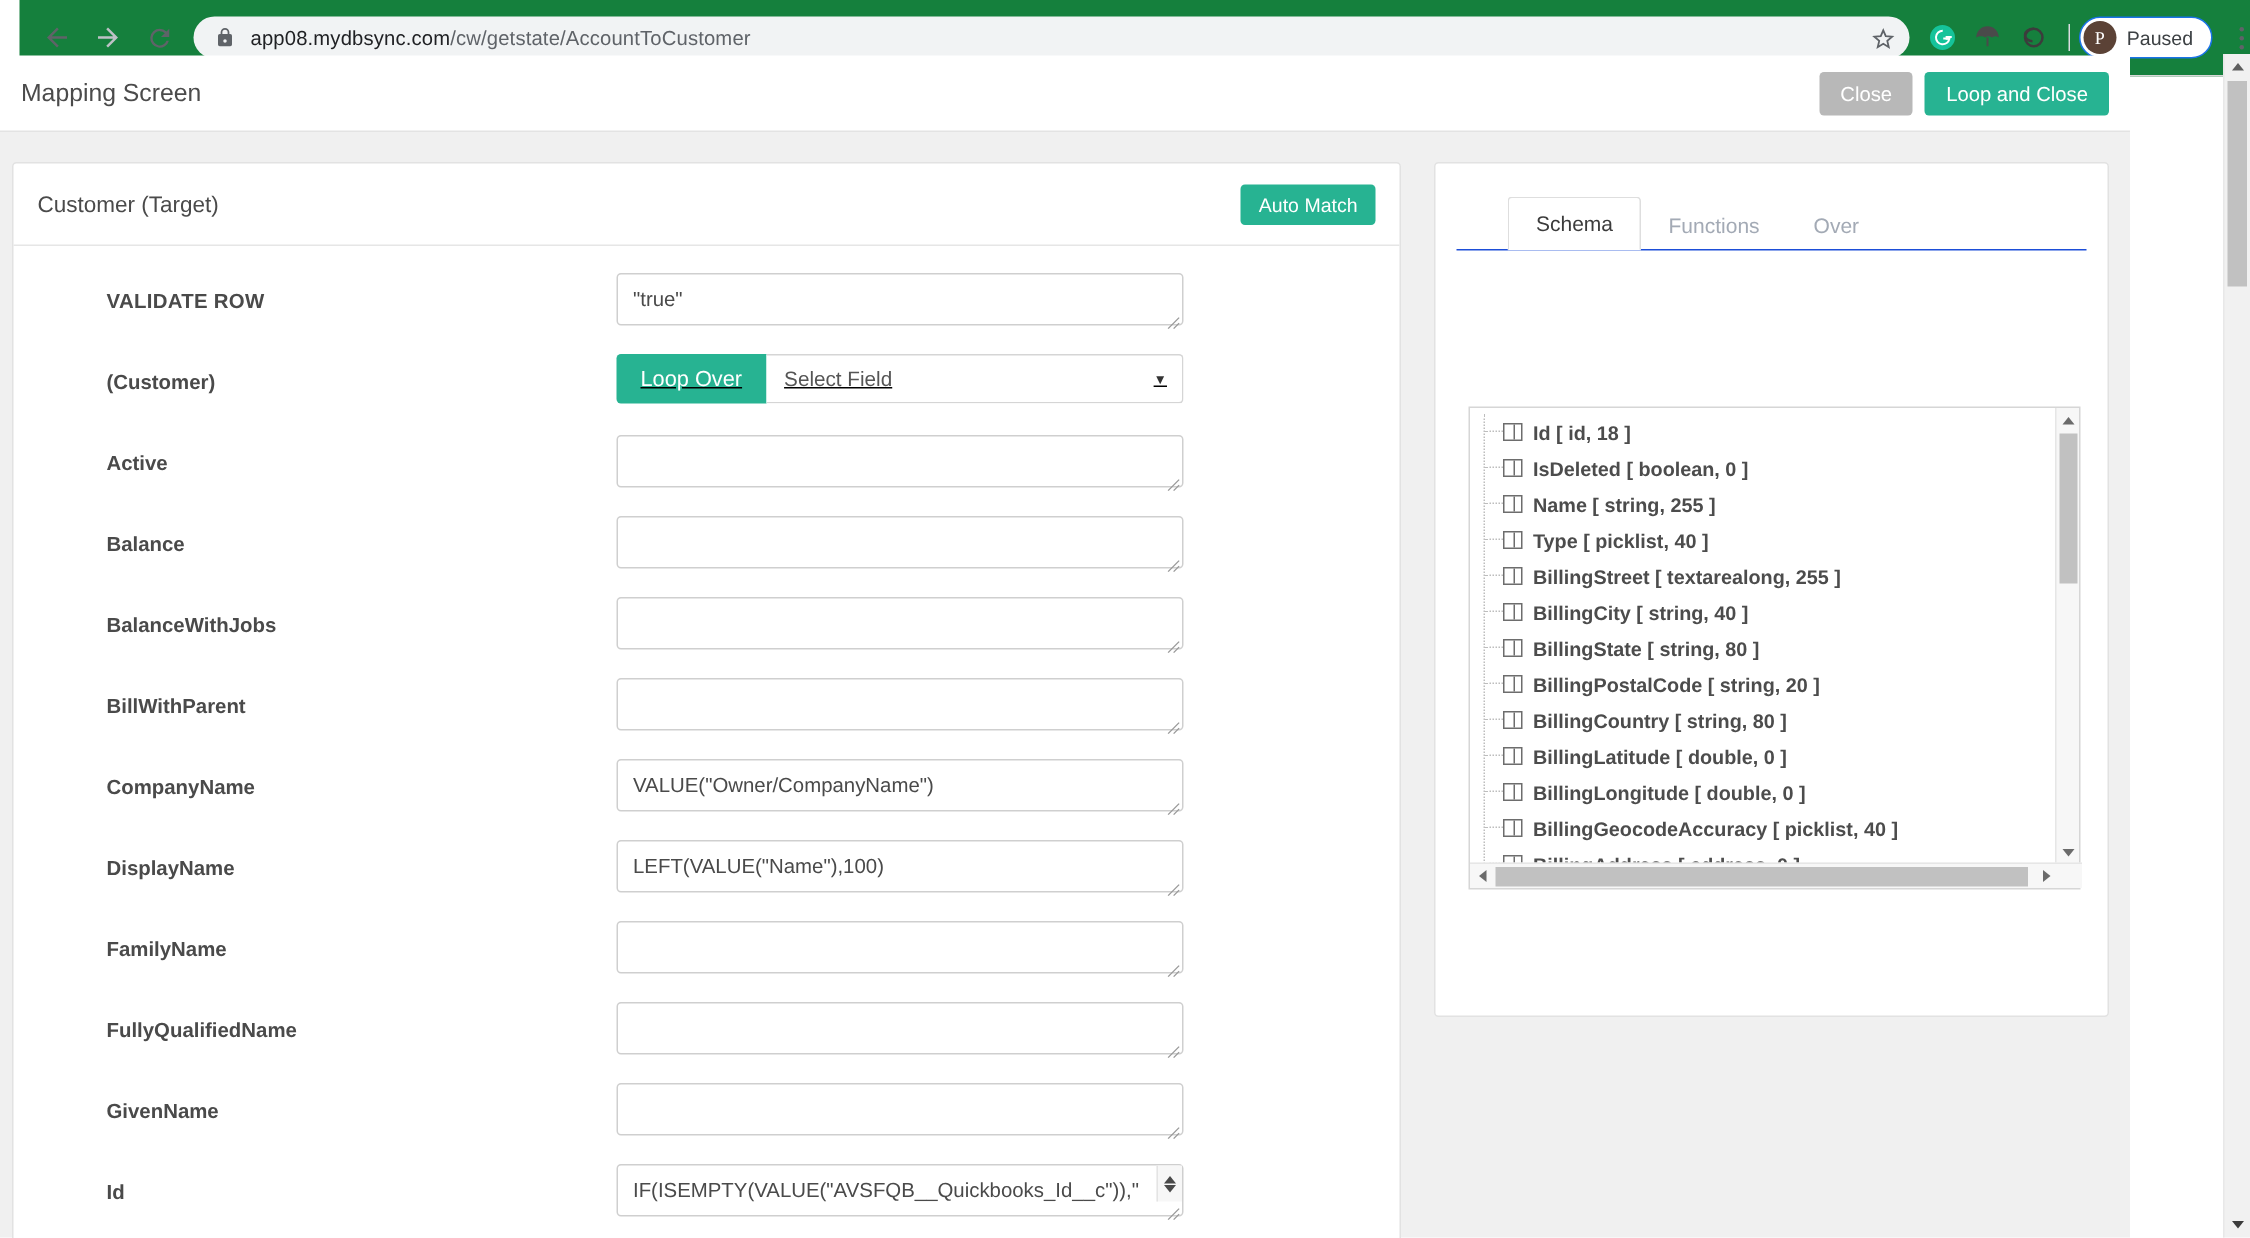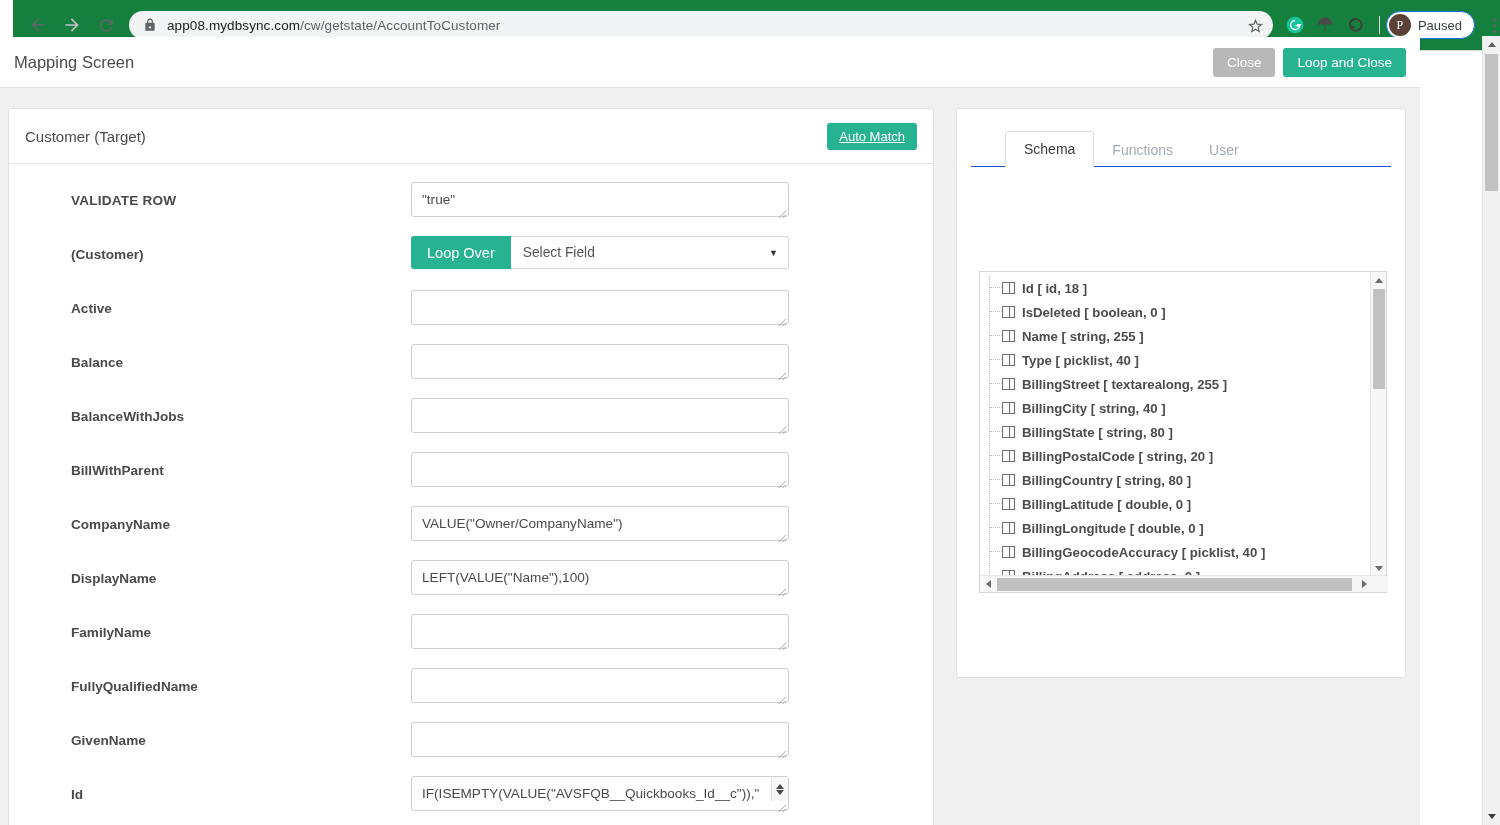--- a/index.html
+++ b/index.html
@@ -175,21 +175,20 @@
     padding: 0 16px;
   }
   .card-title { font-size: 15px; color: #4a4a4a; }
   .auto-match {
     margin-left: auto;
     background: #27b392; color: #fff;
     border: none; border-radius: 3px;
     font-size: 13px; padding: 0 12px; height: 27px;
     cursor: pointer;
     font-family: "Liberation Sans", sans-serif;
-    text-decoration: underline;
   }
 
   .map-rows { padding: 18px 0 10px 0; }
   .map-row {
     display: flex; align-items: flex-start;
     height: 54px;
     padding-left: 62px;
   }
   .map-label {
     width: 340px;
@@ -216,21 +215,21 @@
     white-space: nowrap;
     line-height: 18px;
   }
   .resize-grip {
     position: absolute; right: 2px; bottom: 2px;
     width: 11px; height: 11px;
     pointer-events: none;
   }
 
   
-  .loop-row { display: flex; width: 378px; height: 33px; }
+  .loop-row { display: flex; width: 378px; height: 33px; text-decoration: underline; }
   .loop-btn {
     background: #27b392; color: #fff;
     border: none;
     font-size: 14.5px;
     padding: 0 16px;
     border-radius: 3px 0 0 3px;
     cursor: pointer;
     font-family: "Liberation Sans", sans-serif;
     white-space: nowrap;
   }
@@ -608,21 +607,21 @@
         </div>
       </div>
 
     </div>
   </div>
 
   <div class="right-card">
     <div class="tabs">
       <div class="tab active">Schema</div>
       <div class="tab">Functions</div>
-      <div class="tab">User</div>
+      <div class="tab">Over</div>
     </div>
 
     <div class="tree-box">
       <div class="tree-scrollarea">
         <div class="tree-stem"></div>
 
         <div class="tree-item">
           <span class="col-icon"></span>
           <span>Id [ id, 18 ]</span>
         </div>

